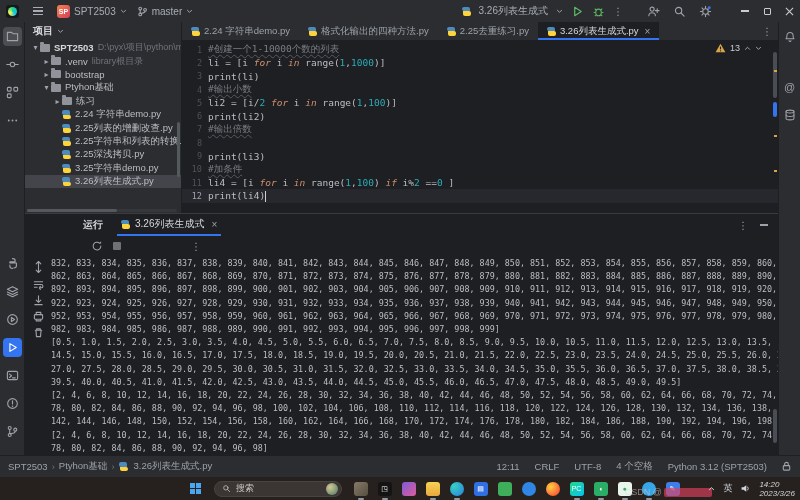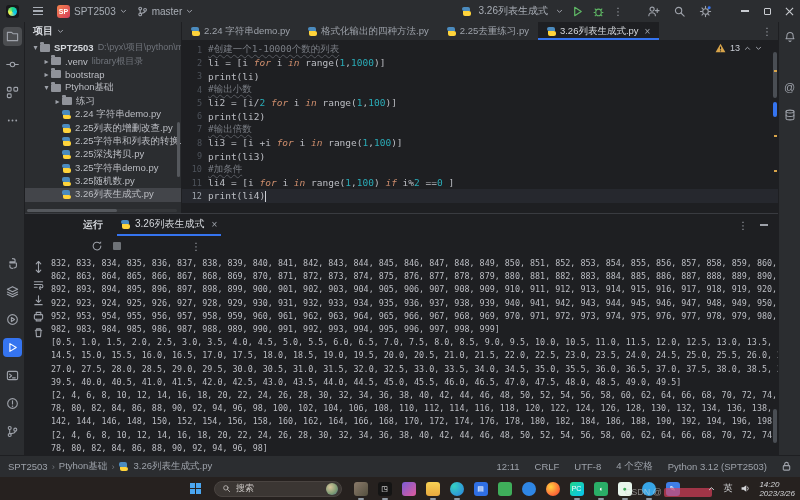--- a/index.html
+++ b/index.html
@@ -377,28 +377,20 @@
               <span class="tree-label">2.25深浅拷贝.py</span>
             </div>
             <div class="tree-row" style="padding-left: 28px;">
               <span class="tree-chev"></span>
               <span class="py-ic" style="margin-right: 4px;">
                 <i class="py-a"></i>
                 <i class="py-b"></i>
               </span>
               <span class="tree-label">3.25字符串demo.py</span>
             </div>
-            <div class="tree-row" style="padding-left: 28px;">
-              <span class="tree-chev"></span>
-              <span class="py-ic" style="margin-right: 4px;">
-                <i class="py-a"></i>
-                <i class="py-b"></i>
-              </span>
-              <span class="tree-label">3.25随机数.py</span>
-            </div>
             <div class="tree-row selected" style="padding-left: 28px;">
               <span class="tree-chev"></span>
               <span class="py-ic" style="margin-right: 4px;">
                 <i class="py-a"></i>
                 <i class="py-b"></i>
               </span>
               <span class="tree-label">3.26列表生成式.py</span>
             </div>
           </div>
         <div class="pp-hscroll">
@@ -469,21 +461,20 @@
               <div class="code-line">
                 <span class="gutter-num">6</span>
                 <span class="code-text"><span class="tk-d">print(li2)</span></span>
               </div>
               <div class="code-line">
                 <span class="gutter-num">7</span>
                 <span class="code-text"><span class="tk-c">#输出倍数</span></span>
               </div>
               <div class="code-line">
                 <span class="gutter-num">8</span>
-                <span class="code-text"><span class="tk-d">li3 = [i +i </span><span class="tk-k">for</span><span class="tk-d"> i </span><span class="tk-k">in</span><span class="tk-d"> range(</span><span class="tk-n">1</span><span class="tk-d">,</span><span class="tk-n">100</span><span class="tk-d">)]</span></span>
               </div>
               <div class="code-line">
                 <span class="gutter-num">9</span>
                 <span class="code-text"><span class="tk-d">print(li3)</span></span>
               </div>
               <div class="code-line">
                 <span class="gutter-num">10</span>
                 <span class="code-text"><span class="tk-c">#加条件</span></span>
               </div>
               <div class="code-line">

